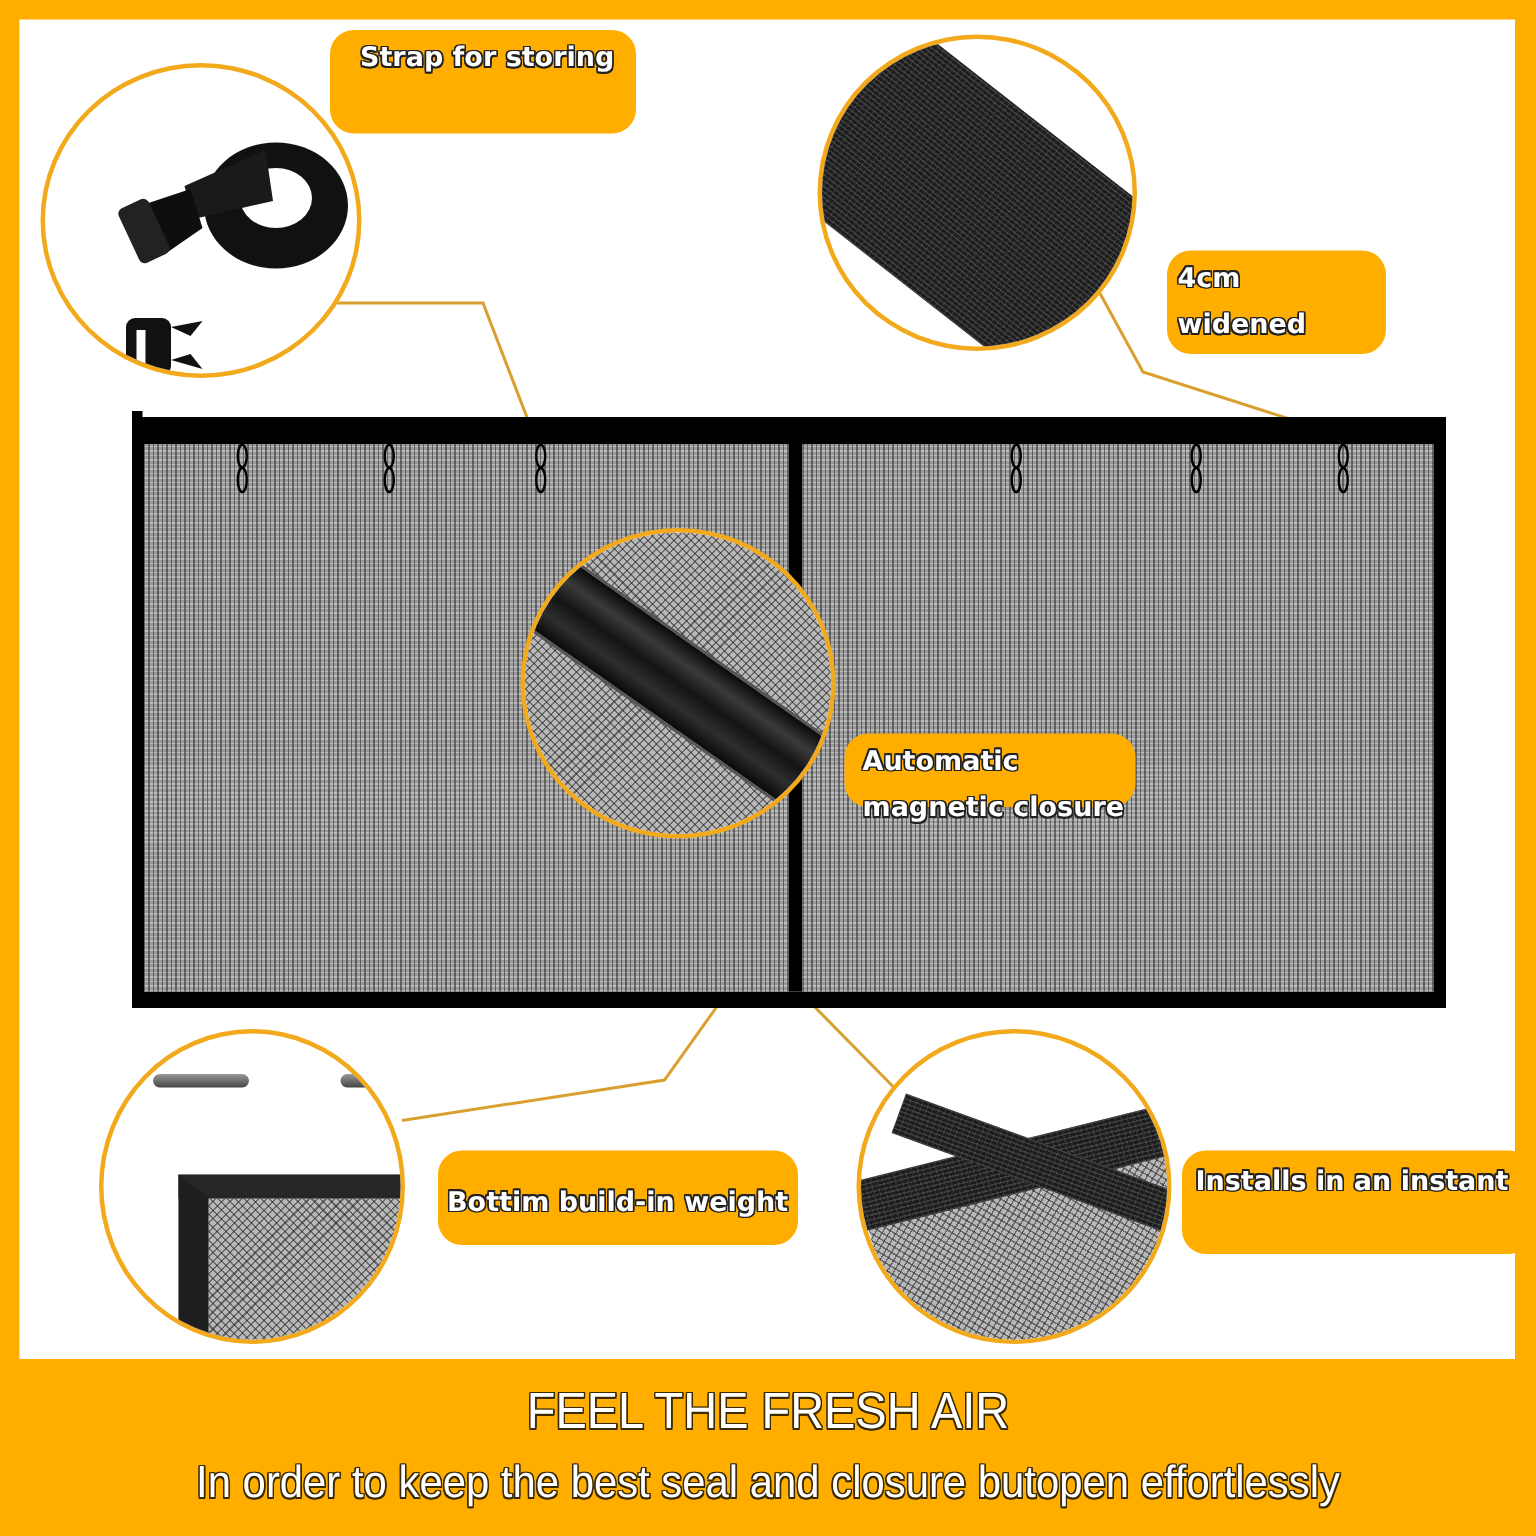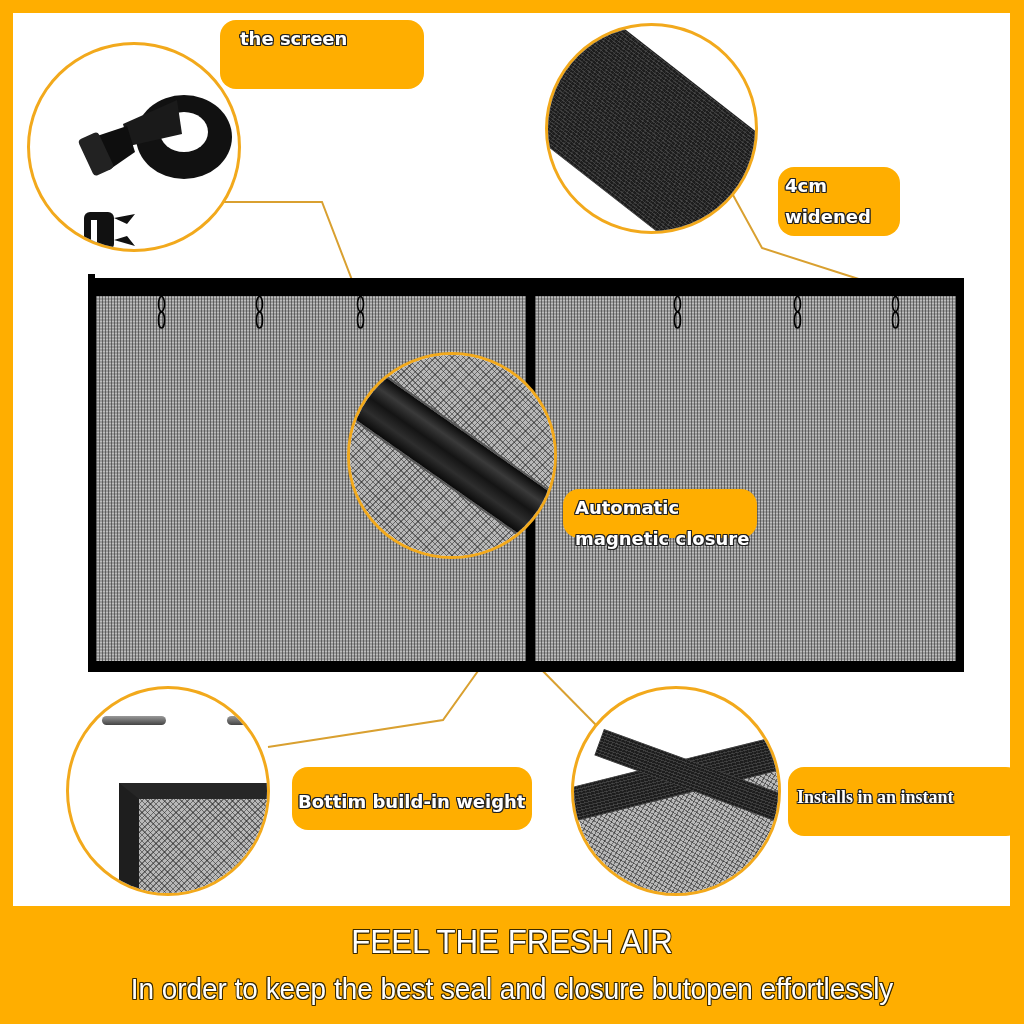--- a/index.html
+++ b/index.html
@@ -81,27 +81,27 @@
     <ellipse cx="157" cy="90" rx="24" ry="20" fill="#fff"></ellipse>
     <path d="M150 58 L96 82 L102 104 L155 92 Z" fill="#1a1a1a"></path>
     <path d="M64 96 L100 84 L108 110 L82 128 Z" fill="#0e0e0e"></path>
     <rect x="58" y="92" width="22" height="40" rx="4" fill="#222" transform="rotate(-25 69 112)"></rect>
     <rect x="57" y="170" width="30" height="38" rx="6" fill="#111"></rect>
     <rect x="64" y="178" width="6" height="22" fill="#fff"></rect>
     <path d="M87 176 L108 172 L100 182 Z M87 198 L108 204 L100 194 Z" fill="#111"></path>
   </svg>
 </div>
 <div class="bubble" style="left:220px;top:20px;width:204px;height:69px;padding:3px 0 0 20px;">
-  <div>the screen</div>
+  <div>Strap for storing</div>
 </div>
 
 <div class="circle" style="left:545px;top:23px;width:213px;height:211px;">
   <div class="velcro" style="position:absolute;left:-30px;top:40px;width:260px;height:140px;transform:rotate(38deg);transform-origin:center;"></div>
 </div>
-<div class="bubble" style="left:778px;top:167px;width:122px;height:69px;padding:3px 16px 0 7px;">
+<div class="bubble" style="left:778px;top:167px;width:146px;height:69px;padding:3px 16px 0 7px;">
   <div>4cm widened</div>
 </div>
 
 <div class="circle" style="left:347px;top:352px;width:210px;height:207px;">
   <div class="finemesh" style="position:absolute;left:0;top:0;width:100%;height:100%;"></div>
   <div style="position:absolute;left:-30px;top:78px;width:280px;height:52px;background:linear-gradient(180deg,#0a0a0a 0%,#3a3a3a 25%,#141414 50%,#2e2e2e 75%,#0a0a0a 100%);transform:rotate(35deg);transform-origin:center;border-top:2px solid #555;border-bottom:2px solid #555;"></div>
 </div>
 <div class="bubble" style="left:563px;top:489px;width:194px;height:49px;padding:3px 0 0 12px;">
   <div>Automatic</div>
   <div>magnetic closure</div>
@@ -114,18 +114,18 @@
 </div>
 <div class="bubble" style="left:292px;top:767px;width:240px;height:63px;padding:19px 0 0 6px;">
   <div>Bottim build-in weight</div>
 </div>
 
 <div class="circle" style="left:571px;top:686px;width:210px;height:210px;">
   <div class="finemesh" style="position:absolute;left:0;top:110px;width:220px;height:120px;transform:rotate(-14deg);transform-origin:left top;"></div>
   <div class="velcro" style="position:absolute;left:-10px;top:100px;width:230px;height:34px;transform:rotate(-14deg);transform-origin:left top;"></div>
   <div class="velcro" style="position:absolute;left:30px;top:40px;width:220px;height:28px;transform:rotate(20deg);transform-origin:left top;"></div>
 </div>
-<div class="bubble" style="left:788px;top:767px;width:234px;height:69px;padding:15px 0 0 9px;font-family:Liberation Serif, serif;">
+<div class="bubble" style="left:788px;top:767px;width:234px;height:69px;padding:5px 0 0 9px;">
   <div>Installs in an instant</div>
 </div>
 
 <div class="footer-title">FEEL THE FRESH AIR</div>
 <div class="footer-sub">In order to keep the best seal and closure butopen effortlessly</div>
 
 </body></html>

